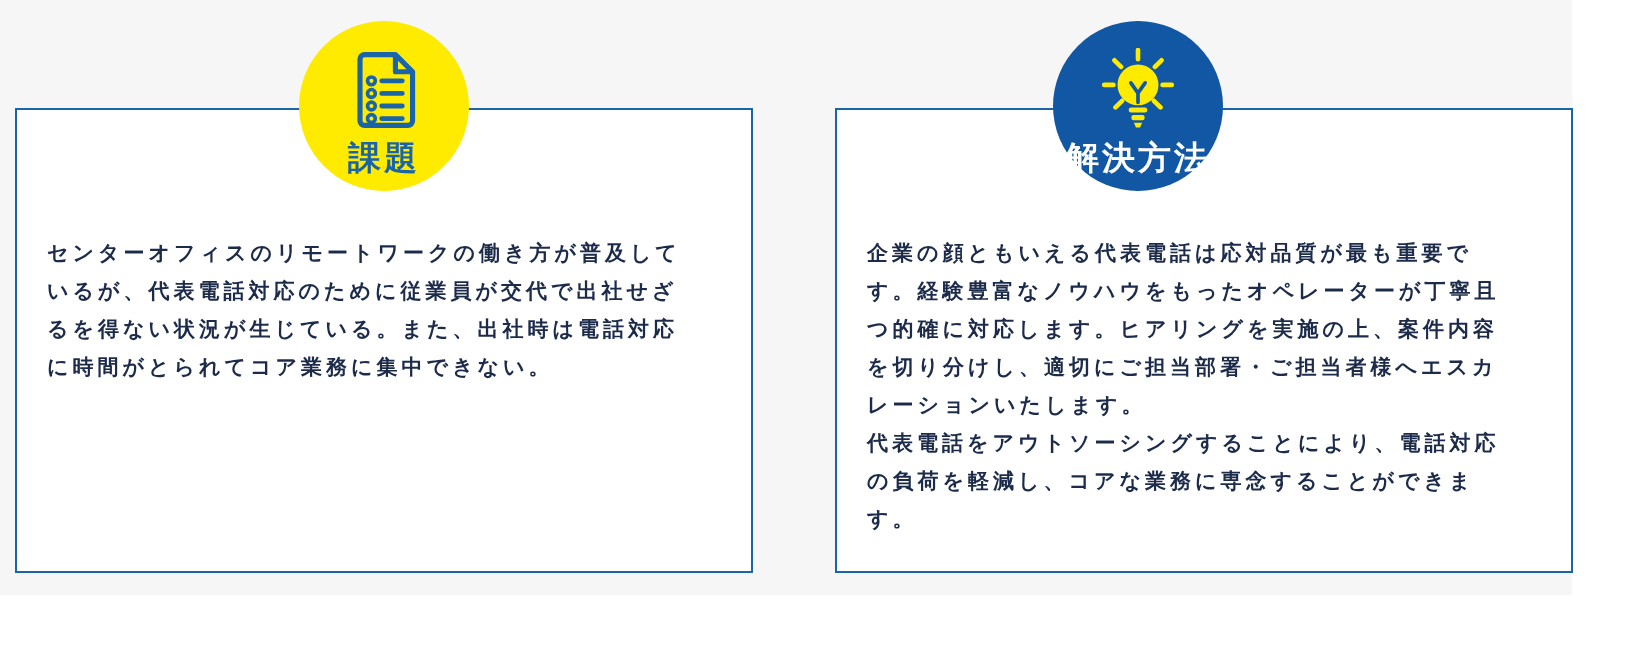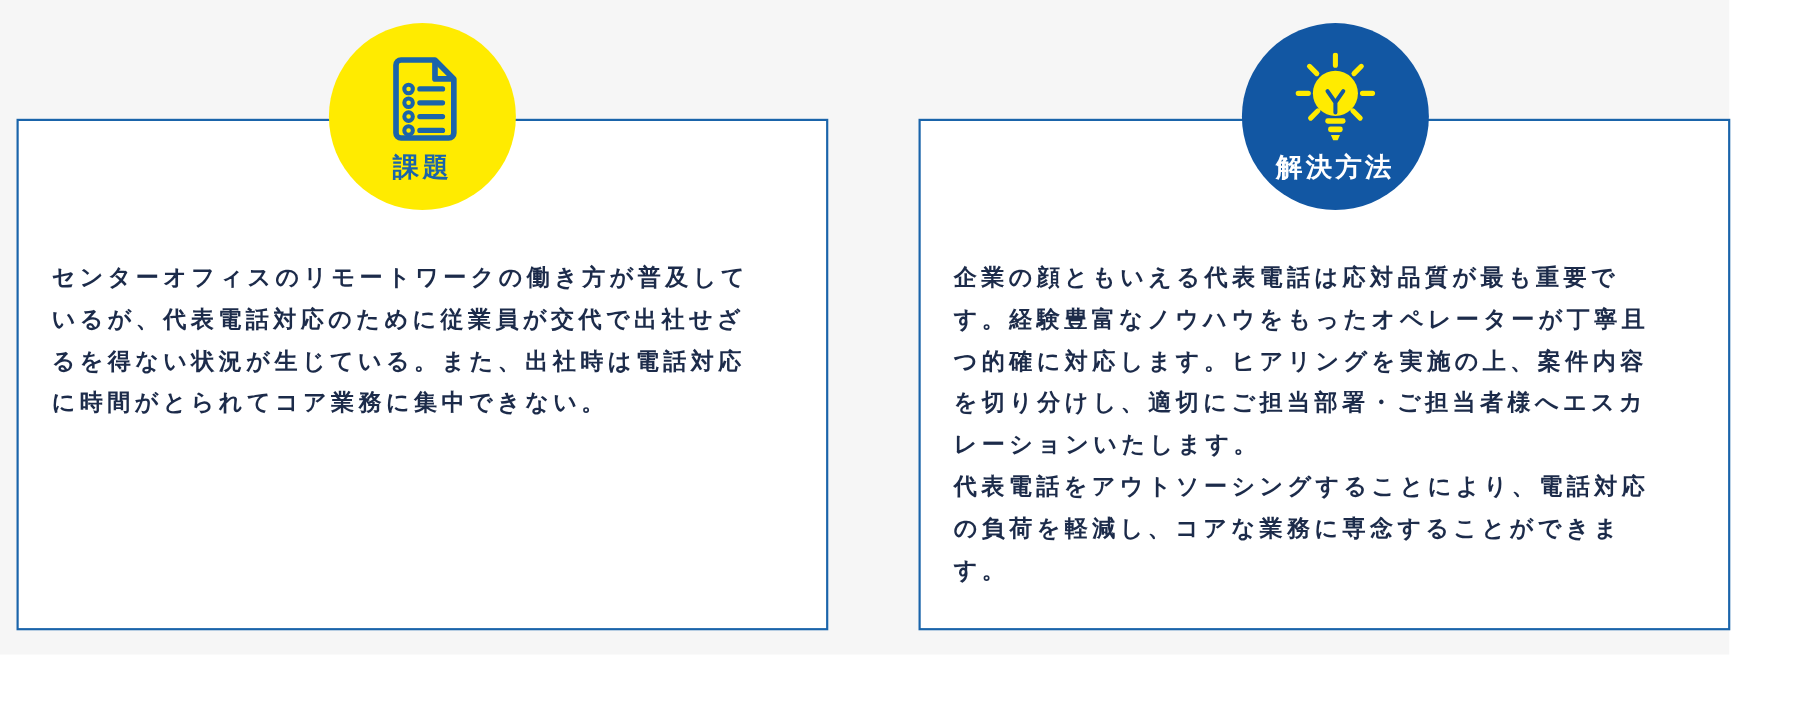--- a/index.html
+++ b/index.html
@@ -32,31 +32,31 @@
     position: absolute;
     top: 21px;
     width: 170px; height: 170px;
     border-radius: 50%;
     display: flex;
     flex-direction: column;
     align-items: center;
     z-index: 2;
   }
   .badge-problem  { left: 299px;  background: var(--accent-yellow, #ffeb00); }
-  .badge-solution { left: 1129px; background: var(--accent-blue, #1257a3); }
+  .badge-solution { left: 1053px; background: var(--accent-blue, #1257a3); }
   .badge .icon {
     margin-top: 28px;
     height: 82px;
     display: flex;
     align-items: center;
     justify-content: center;
   }
   .badge-label {
     margin-top: 5px;
-    font-size: 24px;
+    font-size: 33px;
     font-weight: bold;
     letter-spacing: 3px;
     white-space: nowrap;
   }
   .badge-problem  .badge-label { color: var(--badge-label-on-yellow, #1a64aa); }
   .badge-solution .badge-label { color: var(--badge-label-on-blue, #ffffff); }
   .card-body {
     position: absolute;
     left: 30px;
     top: 124px;

